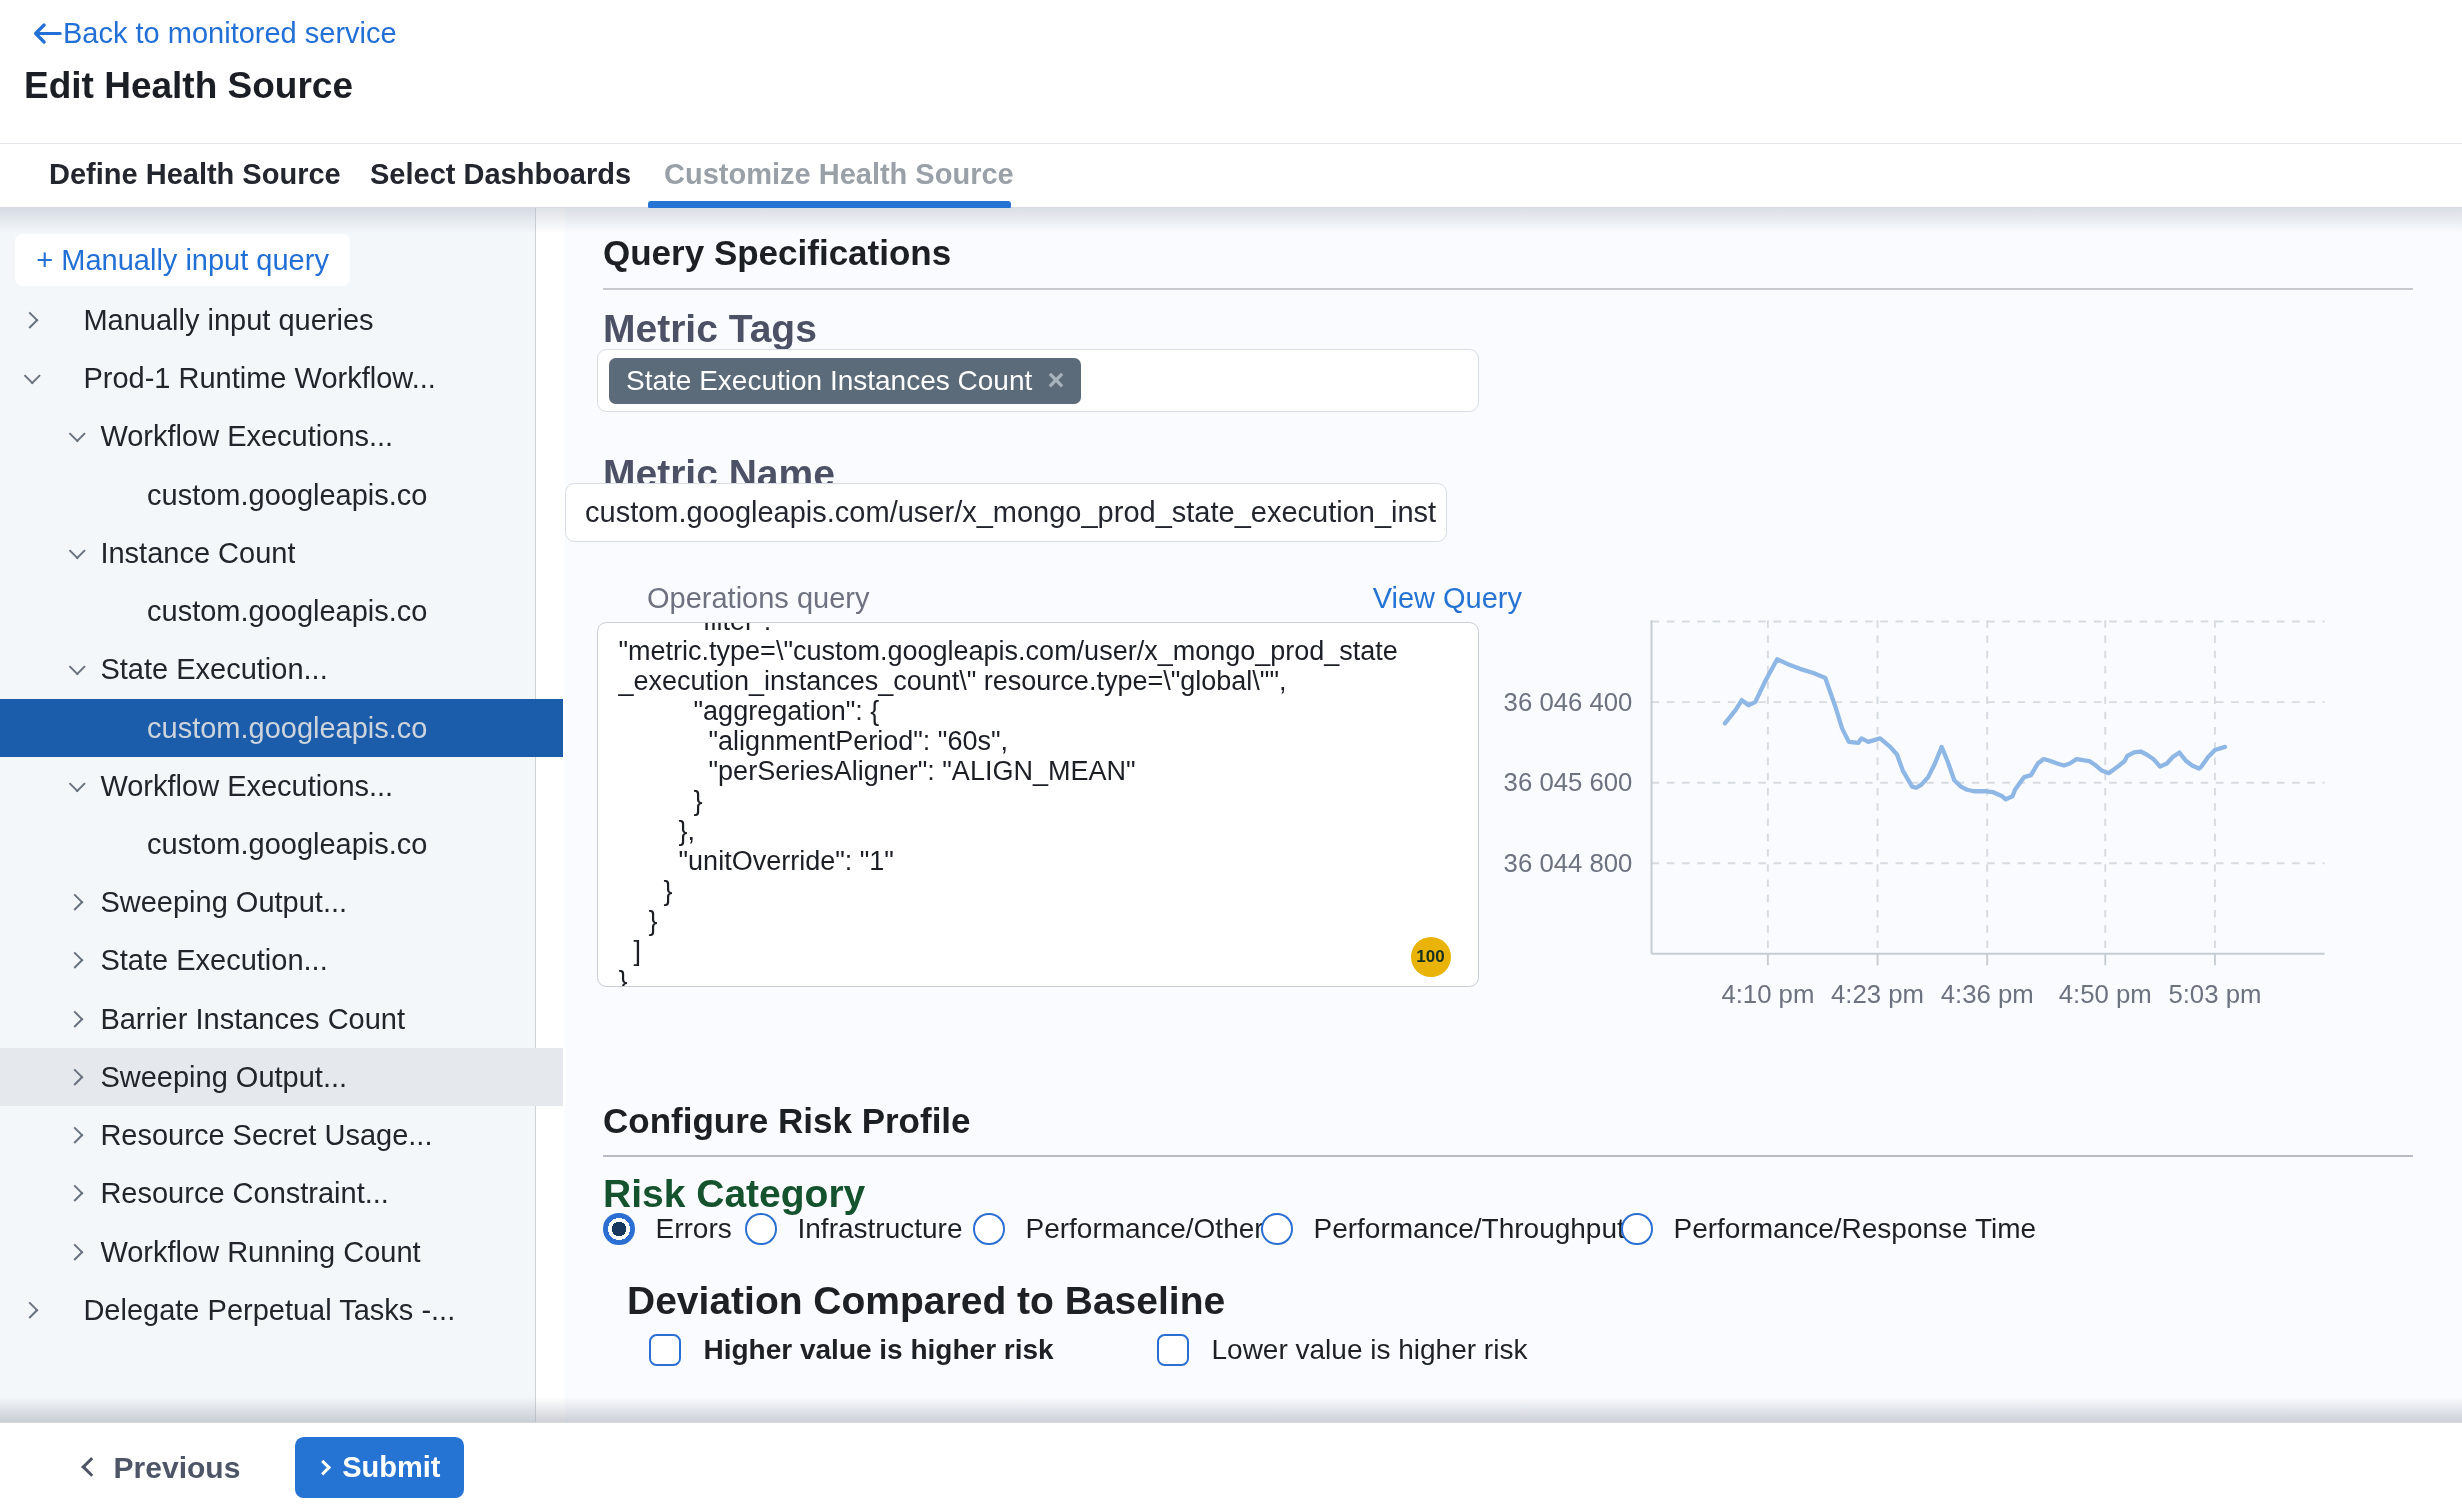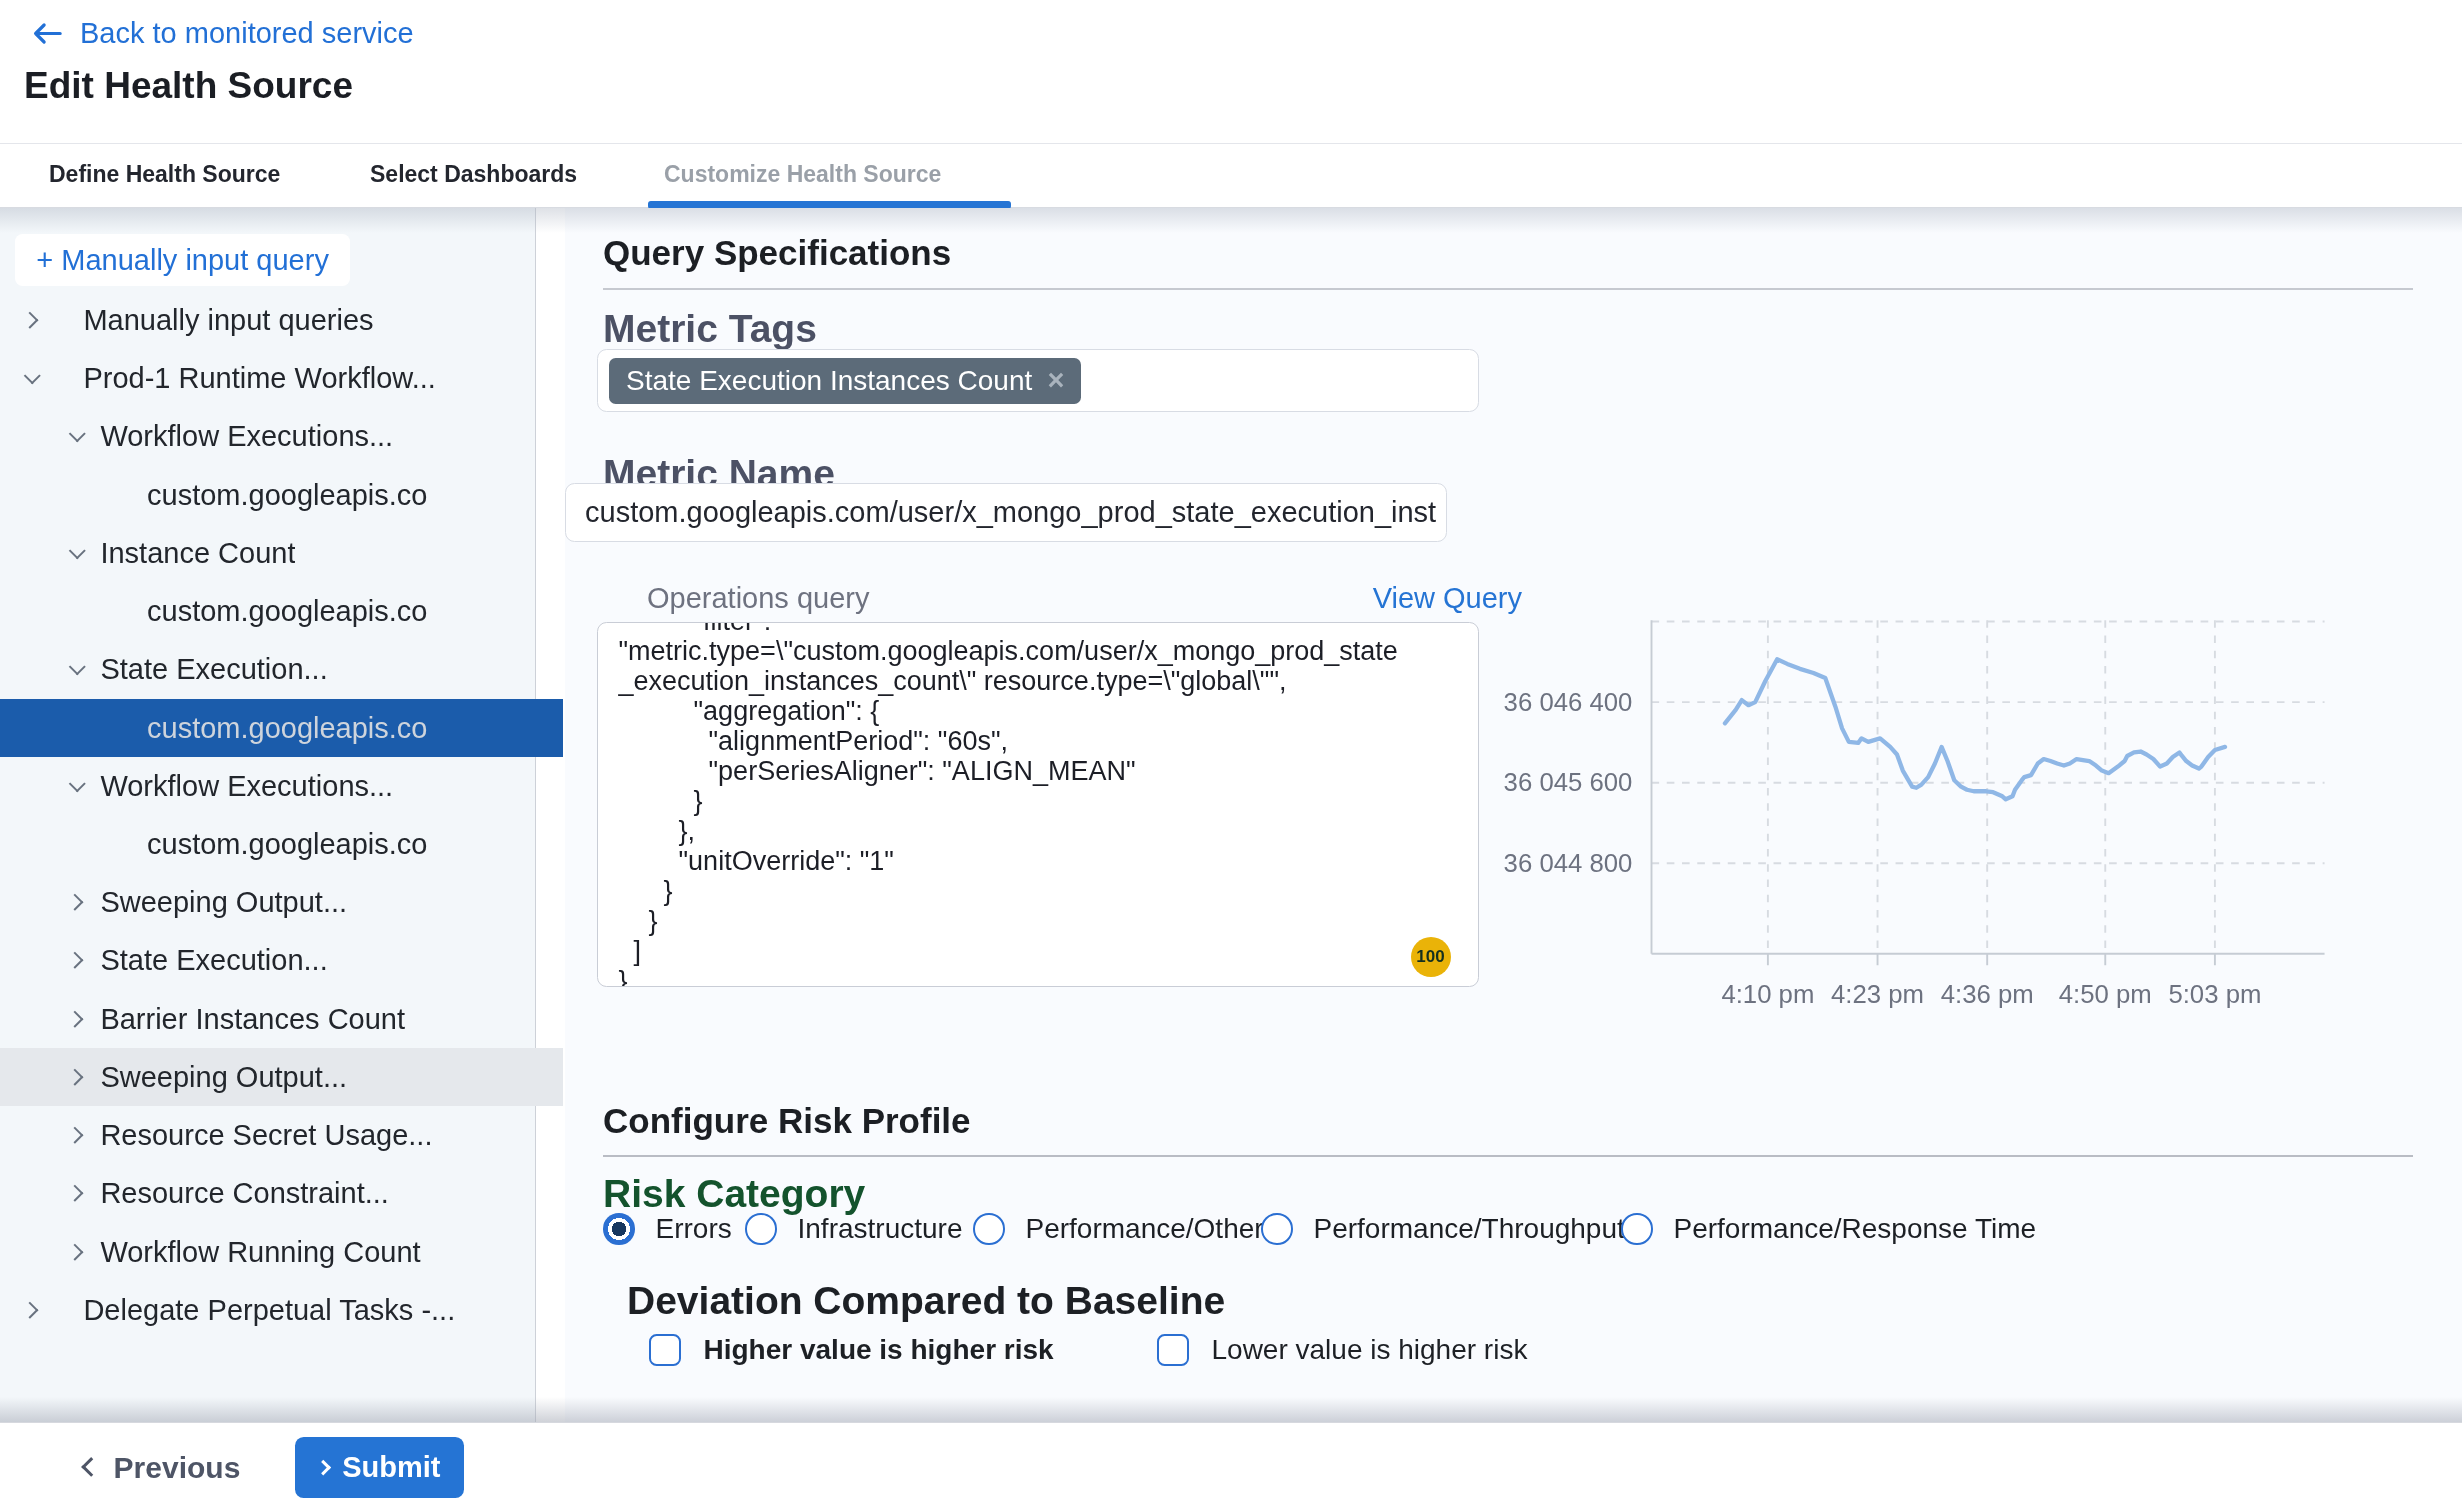--- a/index.html
+++ b/index.html
@@ -2,29 +2,29 @@
 <html><head>
 <meta charset="utf-8">
 <style>
   * { margin:0; padding:0; box-sizing:border-box; }
   html,body { width:2462px; height:1512px; overflow:hidden; background:#fff;
               font-family:"Liberation Sans","DejaVu Sans",sans-serif; color:#1d2025; }
   .abs { position:absolute; }
 
   
   #header { position:absolute; left:0; top:0; width:2462px; height:143px; background:#fff; }
-  #back-link { position:absolute; left:29px; top:17px; display:flex; align-items:center; gap:17px;
+  #back-link { position:absolute; left:29px; top:17px; display:flex; align-items:center; gap:0;
                color:#2270d6; font-size:29px; font-weight:500; cursor:pointer; }
   #page-title { position:absolute; left:24px; top:65px; font-size:37px; font-weight:700; color:#1b1e24; }
 
   
   #tabbar { position:absolute; left:0; top:143px; width:2462px; height:65px; background:#fff;
             border-top:1px solid #e4e6eb; border-bottom:1.9px solid #d8dbe1; }
   .tab { position:absolute; top:0; height:61px; display:flex; align-items:center;
-         font-size:23px; font-weight:600; color:#23262e; cursor:pointer; white-space:nowrap; }
+         font-size:29px; font-weight:600; color:#23262e; cursor:pointer; white-space:nowrap; }
   .tab.active { color:#9aa0a8; }
   #tab-underline { position:absolute; left:648px; bottom:-1.9px; width:363px; height:7.6px;
                    background:#2574d4; border-radius:2.9px; }
   #tab-shadow { position:absolute; left:0; top:208px; width:2462px; height:25px; z-index:5; pointer-events:none;
                 background:linear-gradient(to bottom, rgba(168,176,190,0.38), rgba(168,176,190,0)); }
 
   
   #sidebar { position:absolute; left:0; top:208px; width:536px; height:1214px;
              background:#f3f7fa; border-right:1.9px solid #cdd1d8; }
   #add-query { position:absolute; left:15.3px; top:26px; background:#fff; border-radius:7.6px;

